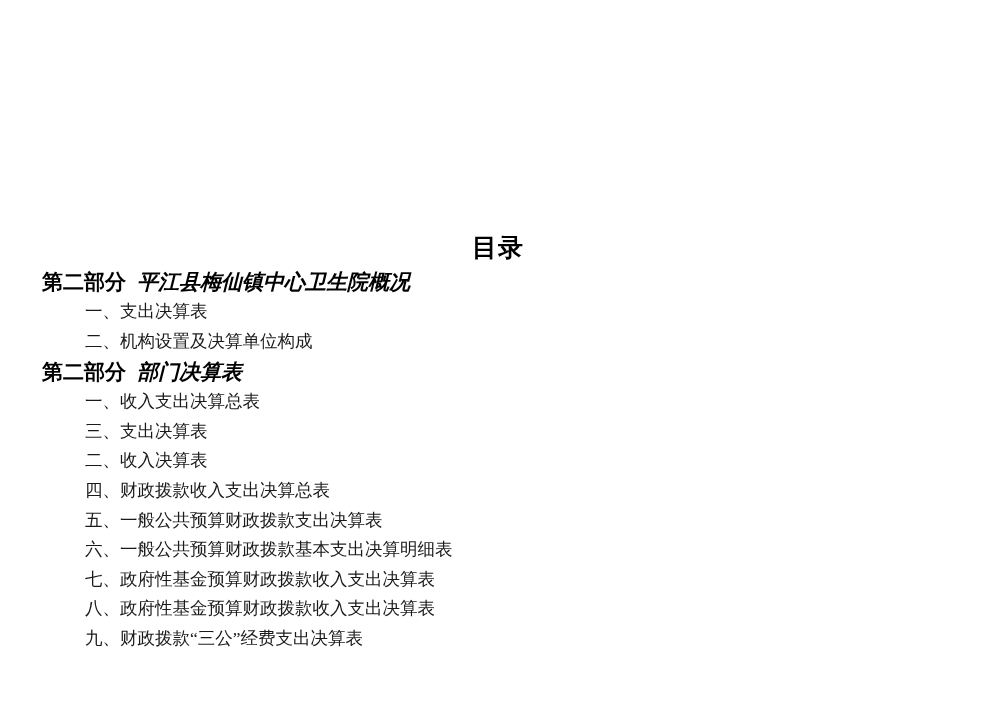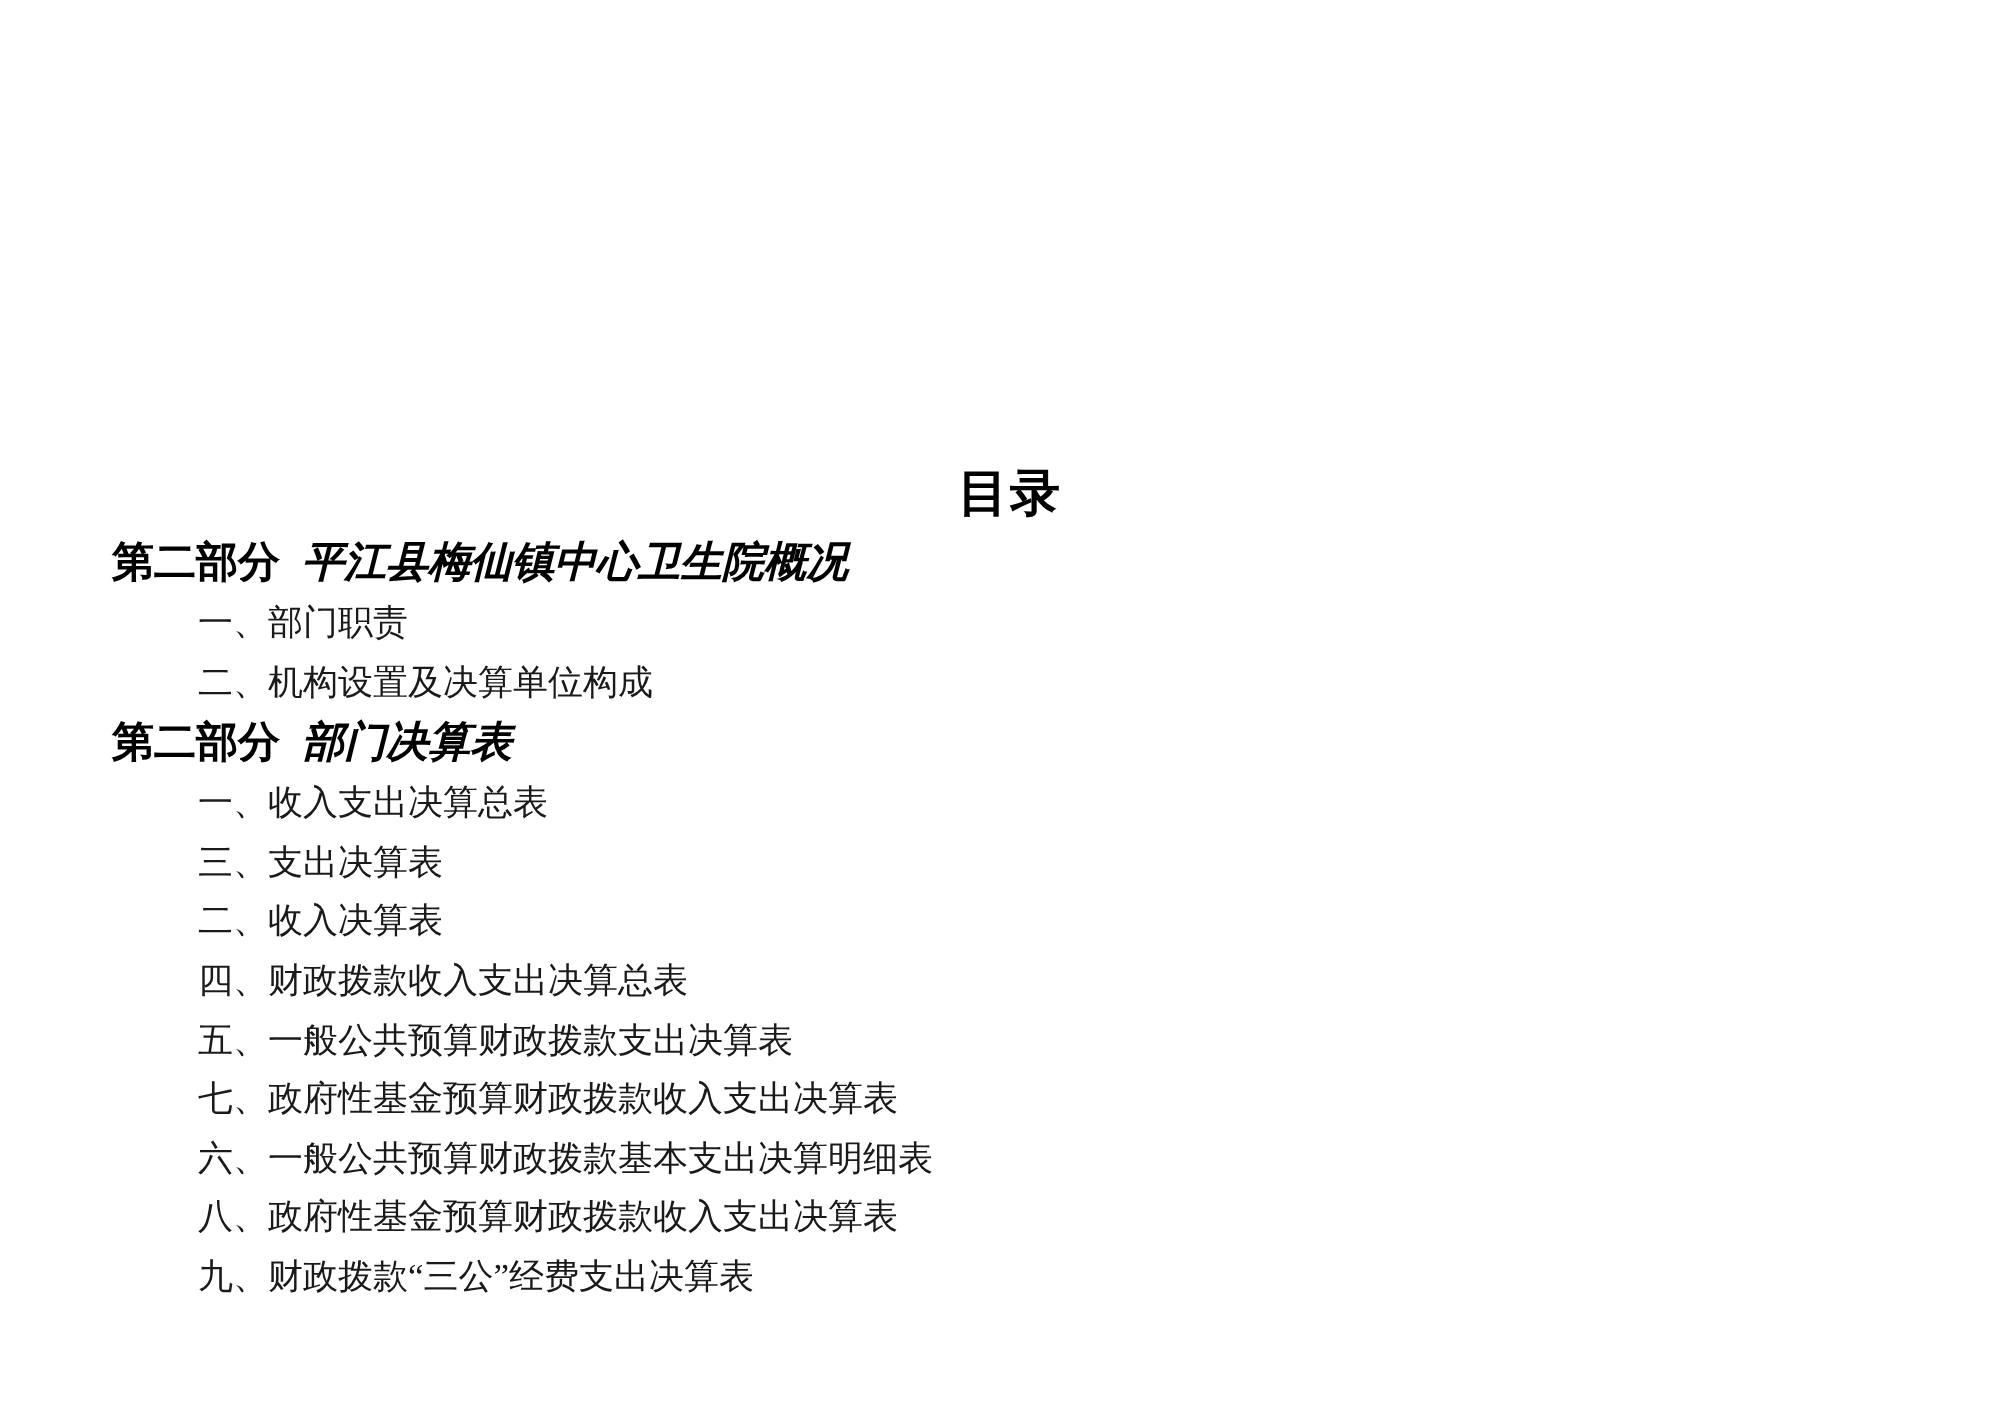--- a/index.html
+++ b/index.html
@@ -11,21 +11,20 @@
     position: relative;
     width: 1000px;
     height: 706px;
     background: #ffffff;
     overflow: hidden;
     box-sizing: border-box;
   }
   .content {
     box-sizing: border-box;
     padding: 232px 46px 0 42px;
-    margin-left: 14px;
   }
   .toc-title {
     text-align: center;
     font-family: "Liberation Sans", sans-serif;
     font-weight: 700;
     font-size: 25px;
     line-height: 30px;
     margin-bottom: 4px;
     color: #000000;
     letter-spacing: 1px;
@@ -56,31 +55,31 @@
 
 <div class="page">
   <div class="content">
 
     <div class="toc-title">目录</div>
 
     <div class="part-heading">
       <span>第二部分</span><span class="part-title">平江县梅仙镇中心卫生院概况</span>
     </div>
 
-    <div class="toc-item">一、部门职责</div>
+    <div class="toc-item">一、支出决算表</div>
     <div class="toc-item">二、机构设置及决算单位构成</div>
 
     <div class="part-heading">
       <span>第二部分</span><span class="part-title">部门决算表</span>
     </div>
 
     <div class="toc-item">一、收入支出决算总表</div>
     <div class="toc-item">三、支出决算表</div>
     <div class="toc-item">二、收入决算表</div>
     <div class="toc-item">四、财政拨款收入支出决算总表</div>
     <div class="toc-item">五、一般公共预算财政拨款支出决算表</div>
+    <div class="toc-item">六、一般公共预算财政拨款基本支出决算明细表</div>
     <div class="toc-item">七、政府性基金预算财政拨款收入支出决算表</div>
-    <div class="toc-item">六、一般公共预算财政拨款基本支出决算明细表</div>
     <div class="toc-item">八、政府性基金预算财政拨款收入支出决算表</div>
     <div class="toc-item">九、财政拨款“三公”经费支出决算表</div>
 
   </div>
 </div>
 
 </body></html>

